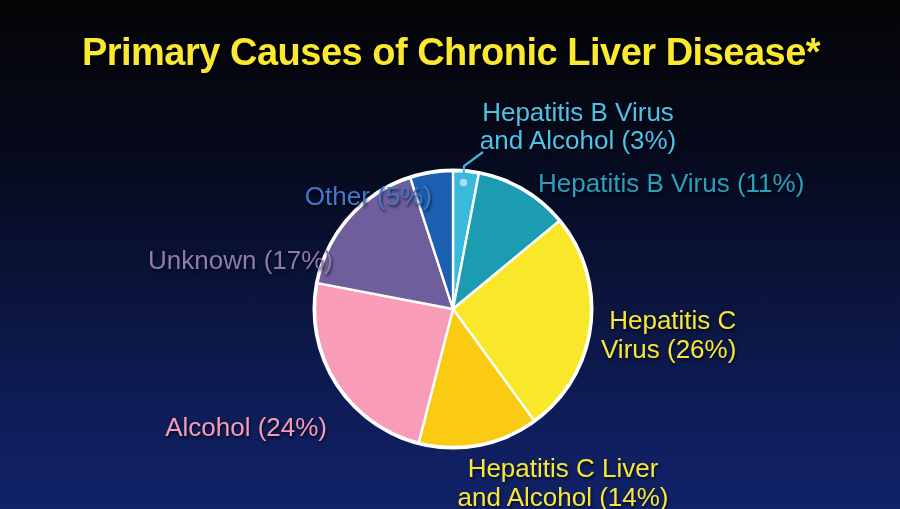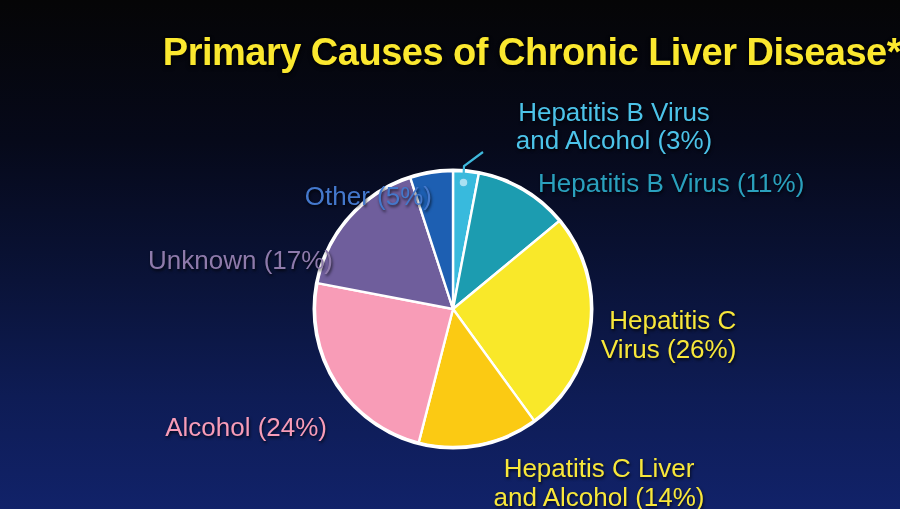--- a/index.html
+++ b/index.html
@@ -18,41 +18,41 @@
       #0a1338 55%,
       #0e1c55 78%,
       #112269 100%);
     font-family: "Liberation Sans", "DejaVu Sans", sans-serif;
   }
   .slide-title {
     position: absolute;
     top: 31px;
     left: 1px;
     width: 100%;
-    text-align: right;
+    text-align: center;
     font-size: 38px;
     font-weight: bold;
     letter-spacing: -0.5px;
     text-shadow: 0 2px 4px rgba(0,0,0,0.85), 0 0 2px rgba(0,0,0,0.6);
     white-space: nowrap;
   }
   .pie-svg {
     position: absolute;
     left: 0;
     top: 0;
   }
   .pie-label {
     position: absolute;
     font-size: 26px;
     line-height: 28px;
     text-shadow: 1px 2px 3px rgba(0,0,0,0.7);
     white-space: nowrap;
   }
   .align-right  { text-align: right; margin-top: 44px; }
-  .align-center { text-align: center; margin-left: 36px; }
+  .align-center { text-align: center; }
   .align-left   { text-align: right; }
 </style>
 </head>
 <body>
 
 <div class="slide">
 
   <div class="slide-title" style="color: rgb(251, 232, 47);">Primary Causes of Chronic Liver Disease*</div>
 
   <svg class="pie-svg" width="900" height="509" viewBox="0 0 900 509">

